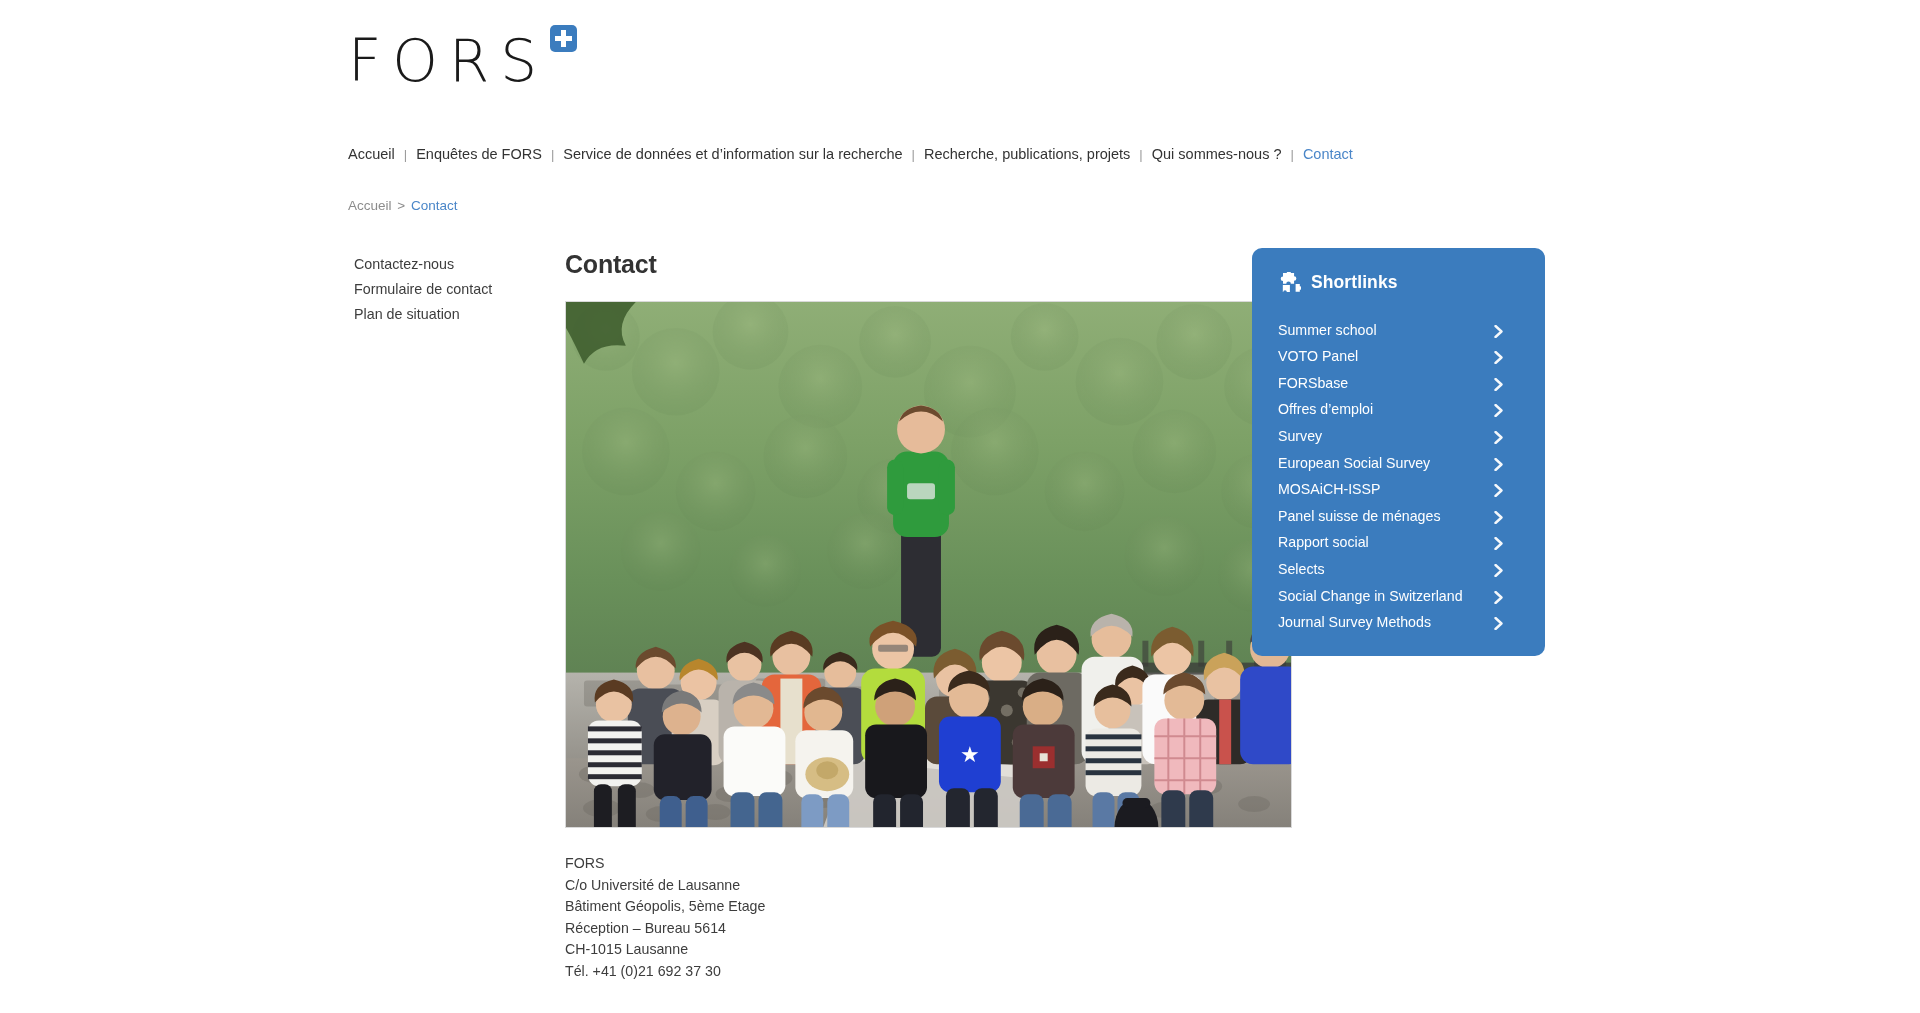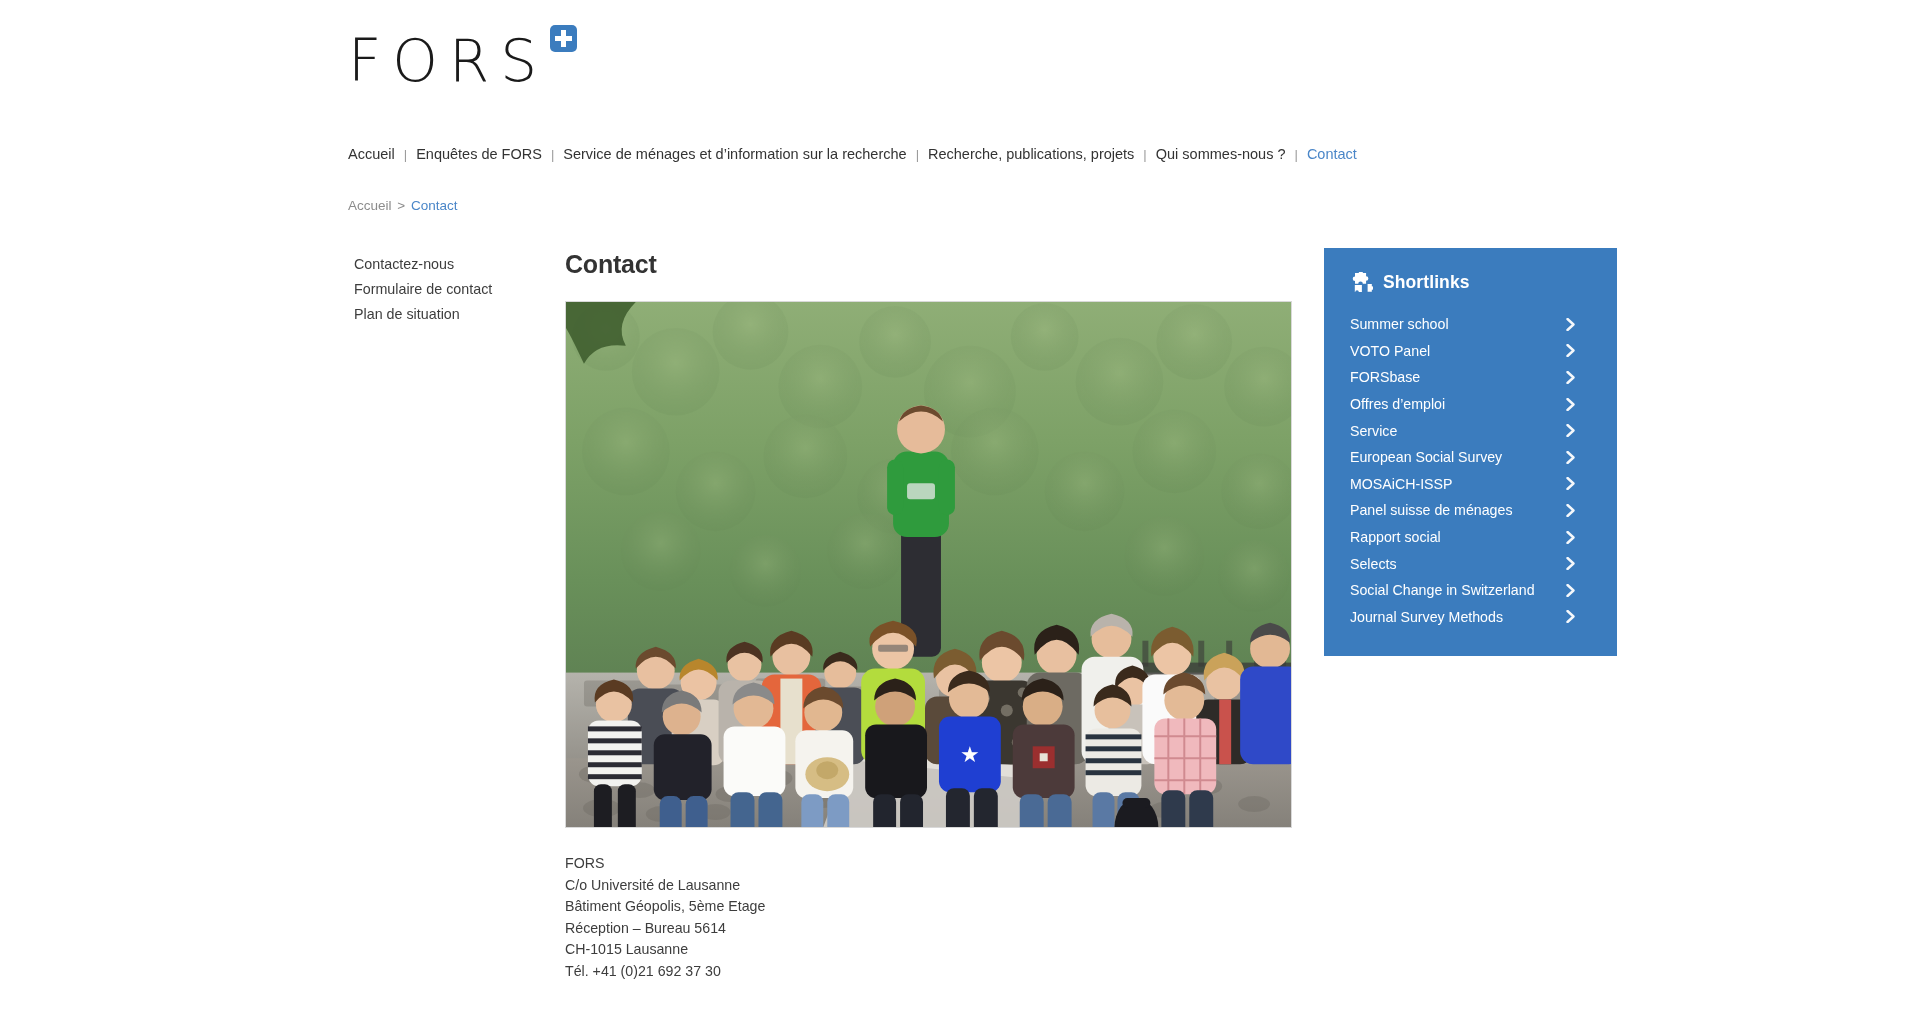--- a/index.html
+++ b/index.html
@@ -146,46 +146,47 @@
     margin-top: 25px;
     font-size: 14.2px;
     line-height: 21.6px;
     color: #3d3d3d;
   }
   .address div { white-space: pre; }
 
   
   .shortlinks {
     position: absolute;
-    left: 1292px;
+    left: 1220px;
     top: 248px;
     width: 293px;
     background: #3b7cbe;
     padding: 0 16px 26px 0;
+    border-radius: 10px;
   }
   .sl-head {
     display: flex;
     align-items: center;
     padding: 24px 0 14px 26px;
   }
   .sl-head .puzzle {
     width: 23px; height: 21px;
     margin-right: 10px;
     flex: none;
   }
   .sl-title {
     font-size: 17.5px;
     font-weight: bold;
     color: #ffffff;
     letter-spacing: 0.1px;
   }
   .sl-list { padding: 4px 0 0 0; }
   .sl-item {
     display: flex;
-    align-items: center;
+    align-items: flex-end;
     justify-content: space-between;
     padding: 0 26px 0 26px;
     height: 26.6px;
     color: #ffffff;
     text-decoration: none;
     font-size: 14.2px;
     cursor: pointer;
   }
   .sl-item span.lbl { color: #ffffff; }
   .sl-chev {
@@ -202,21 +203,21 @@
   <div class="header">
     <div class="logo-word">FORS</div>
     <div class="logo-badge"></div>
   </div>
 
   <nav class="mainnav">
     <a class="nav-item" href="#">Accueil</a>
     <span class="nav-sep">|</span>
     <a class="nav-item" href="#">Enquêtes de FORS</a>
     <span class="nav-sep">|</span>
-    <a class="nav-item" href="#">Service de ménages et d’information sur la recherche</a>
+    <a class="nav-item" href="#">Service de données et d’information sur la recherche</a>
     <span class="nav-sep">|</span>
     <a class="nav-item" href="#">Recherche, publications, projets</a>
     <span class="nav-sep">|</span>
     <a class="nav-item" href="#">Qui sommes-nous ?</a>
     <span class="nav-sep">|</span>
     <a class="nav-item active" href="#">Contact</a>
   </nav>
 
   <div class="breadcrumb">
     <a class="crumb-home" href="#">Accueil</a>
@@ -578,21 +579,21 @@
             <path d="M1.5 1 L7.5 6.5 L1.5 12" stroke="#ffffff" stroke-width="2.4" fill="none" stroke-linecap="round" stroke-linejoin="round"></path>
           </svg>
       </a>
       <a class="sl-item" href="#">
         <span class="lbl">Offres d’emploi</span>
         <svg class="sl-chev" viewBox="0 0 9 13">
             <path d="M1.5 1 L7.5 6.5 L1.5 12" stroke="#ffffff" stroke-width="2.4" fill="none" stroke-linecap="round" stroke-linejoin="round"></path>
           </svg>
       </a>
       <a class="sl-item" href="#">
-        <span class="lbl">Service</span>
+        <span class="lbl">Survey</span>
         <svg class="sl-chev" viewBox="0 0 9 13">
             <path d="M1.5 1 L7.5 6.5 L1.5 12" stroke="#ffffff" stroke-width="2.4" fill="none" stroke-linecap="round" stroke-linejoin="round"></path>
           </svg>
       </a>
       <a class="sl-item" href="#">
         <span class="lbl">European Social Survey</span>
         <svg class="sl-chev" viewBox="0 0 9 13">
             <path d="M1.5 1 L7.5 6.5 L1.5 12" stroke="#ffffff" stroke-width="2.4" fill="none" stroke-linecap="round" stroke-linejoin="round"></path>
           </svg>
       </a>

